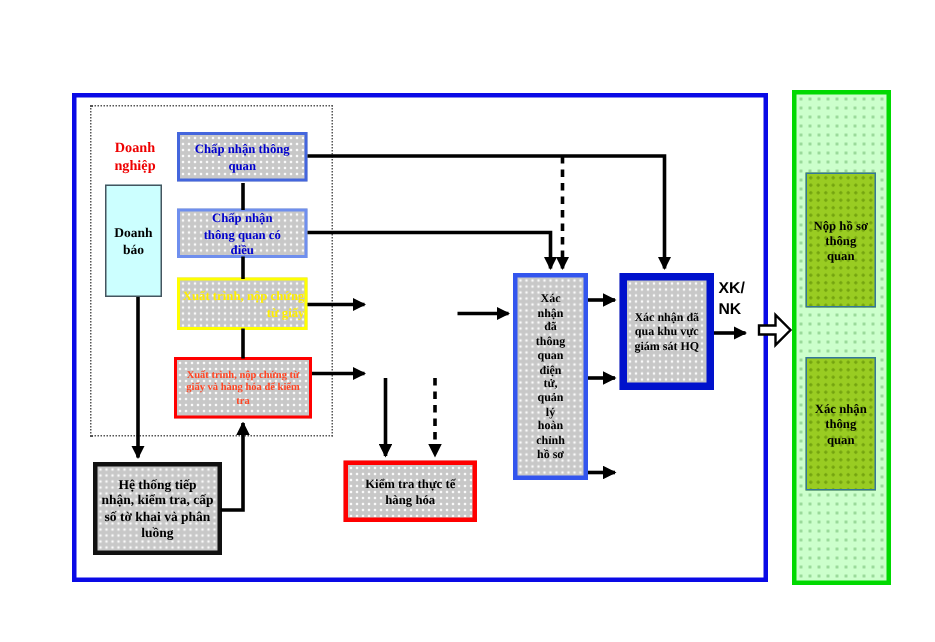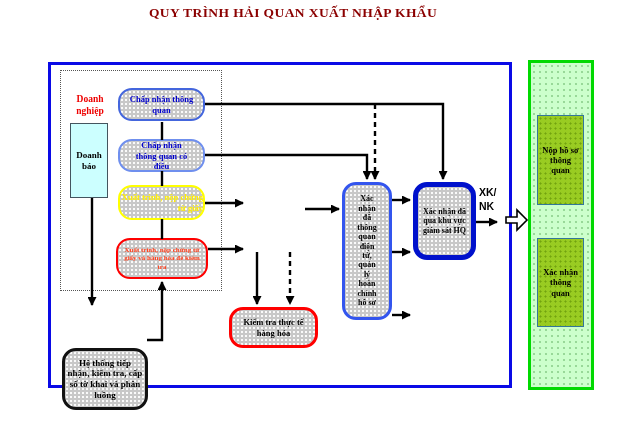--- a/index.html
+++ b/index.html
@@ -27,28 +27,27 @@
   }
   .box{
     position:absolute;box-sizing:border-box;display:flex;align-items:center;
     justify-content:center;text-align:center;font-weight:bold;line-height:1.18;
     color:#000;
   }
   .gray{
     background-color:#c8c8c8;
     background-image:radial-gradient(circle,rgba(255,255,255,.9) .8px,rgba(255,255,255,0) 1.1px);
     background-size:4px 4px;
-    border-radius:14px;
   }
   .b-accept      {left:118px;top:88px; width:87px;height:33px;border:2px solid #4466dd;color:#0000cc;font-size:8.5px;padding:0 2px;}
   .b-conditional {left:118px;top:139px;width:87px;height:33px;border:2px solid #6f8fee;color:#0000cc;font-size:8.5px;padding:0 12px;}
   .b-declare     {left:70px; top:123px;width:38px;height:75px;border:1px solid #44555f;background:#ccffff;font-size:9px;padding:0 3px;}
   .b-docs        {left:118px;top:185px;width:87px;height:35px;border:2px solid #ffff00;color:#ffee00;font-size:8.5px;padding:0 0;text-align:right;}
   .b-docsgoods   {left:116px;top:238px;width:92px;height:41px;border:2px solid #ff0000;color:#ff4422;font-size:7px;padding:0 6px;}
-  .b-system      {left:62px; top:308px;width:86px;height:62px;border:3px solid #111;font-size:9px;padding:0 2px;margin-top:40px;}
+  .b-system      {left:62px; top:308px;width:86px;height:62px;border:3px solid #111;font-size:9px;padding:0 2px;}
   .b-checkdoc    {left:246px;top:185px;width:59px;height:67px;border:3px solid #ffff00;font-size:8.5px;padding:0 5px;}
   .b-checkgoods  {left:229px;top:307px;width:89px;height:41px;border:3px solid #ff0000;font-size:8.5px;padding:0 6px;}
   .b-econfirm    {left:342px;top:182px;width:50px;height:138px;border:3px solid #3355ee;font-size:8px;padding:0 11px;}
   .b-supervise   {left:413px;top:182px;width:63px;height:78px;border:5px solid #0011cc;font-size:8px;padding:0 3px;}
   .b-review      {left:413px;top:290px;width:65px;height:58px;border:3px solid #111;font-size:8.5px;padding:0 8px;}
   .xknk{
     position:absolute;left:479px;top:186px;width:30px;height:30px;
     font-family:"Liberation Sans",sans-serif;font-weight:bold;font-size:10.5px;
     line-height:1.3;color:#000;text-align:left;
   }
@@ -68,21 +67,20 @@
   }
   .b-submitdossier{left:537px;top:115px;width:47px;height:90px;}
   .b-confirmclear {left:537px;top:238px;width:47px;height:89px;}
   svg.wires{position:absolute;left:0;top:0;pointer-events:none;}
 </style>
 </head>
 <body>
 
 <div class="canvas">
 
-  <div class="title">QUY TRÌNH HẢI QUAN XUẤT NHẬP KHẨU</div>
 
   <div class="frame"></div>
   <div class="dotted-zone"></div>
 
   <div class="actor">Doanh nghiệp</div>
 
   <div class="box gray b-accept">Chấp nhận thông quan</div>
   <div class="box gray b-conditional">Chấp nhận thông quan có điều</div>
   <div class="box b-declare">Doanh báo</div>
   <div class="box gray b-docs">Xuất trình, nộp chứng từ giấy</div>

